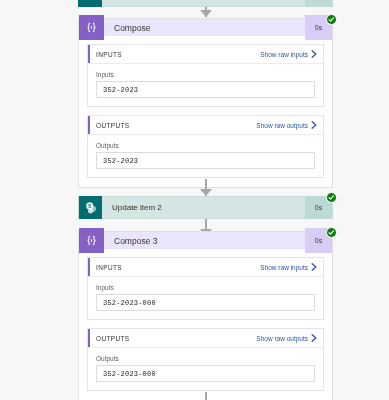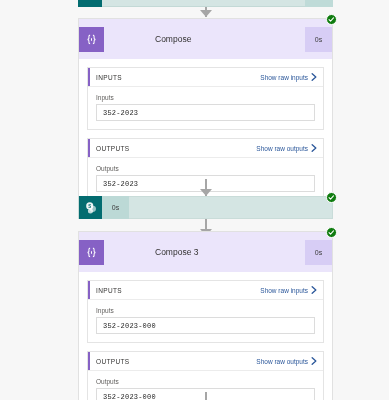--- a/index.html
+++ b/index.html
@@ -57,23 +57,22 @@
     position: absolute;
     left: 78px;
     width: 255px;
     background: #ffffff;
     border: 1px solid #e1e1e1;
   }
   .card-head {
     position: relative;
     display: flex;
     align-items: center;
-    height: 40px;
+    height: 17px;
     background: #ebe5fb;
-    gap: 41px;
   }
   .card-head .head-icon {
     width: 25px; height: 25px;
     background: #8661c5;
     display: flex; align-items: center; justify-content: center;
     flex: none;
   }
   .head-icon svg { display: block; }
   .card-head .head-title {
     flex: 1;
@@ -267,20 +266,21 @@
 
   <div class="sp-node" style="top:196px;">
     <div class="sp-icon">
       <svg width="14" height="14" viewBox="0 0 20 20">
         <circle cx="8.2" cy="7" r="5.1" fill="#ffffff" opacity="0.92"></circle>
         <circle cx="12.6" cy="11.2" r="4.5" fill="#ffffff" opacity="0.6"></circle>
         <circle cx="9.2" cy="14.3" r="3.6" fill="#ffffff" opacity="0.75"></circle>
         <text x="6.1" y="9.6" font-family="Liberation Sans, sans-serif" font-size="6.4" font-weight="bold" fill="#036c70">S</text>
       </svg>
     </div>
+    <div class="sp-title">Update item 2</div>
     <div class="sp-dur">0s</div>
     <div class="status-dot">
       <svg width="7" height="7" viewBox="0 0 12 12">
         <path d="M1.8 6.2l2.6 2.7 5-5.6" stroke="#ffffff" stroke-width="1.8" fill="none" stroke-linecap="round" stroke-linejoin="round"></path>
       </svg>
     </div>
   </div>
 
   <div class="connector" style="top:219px; height:17px;"></div>
   <div class="arrowhead" style="top:229px;"></div>

